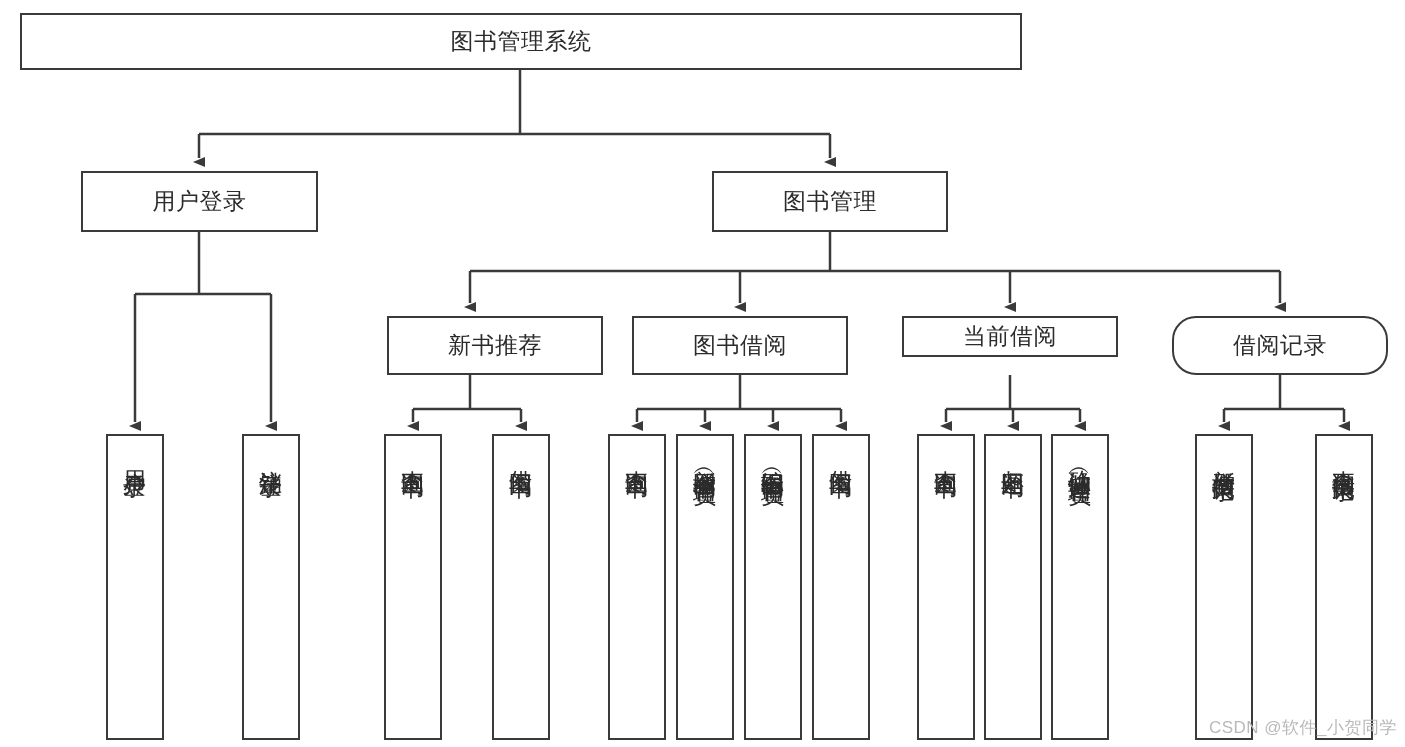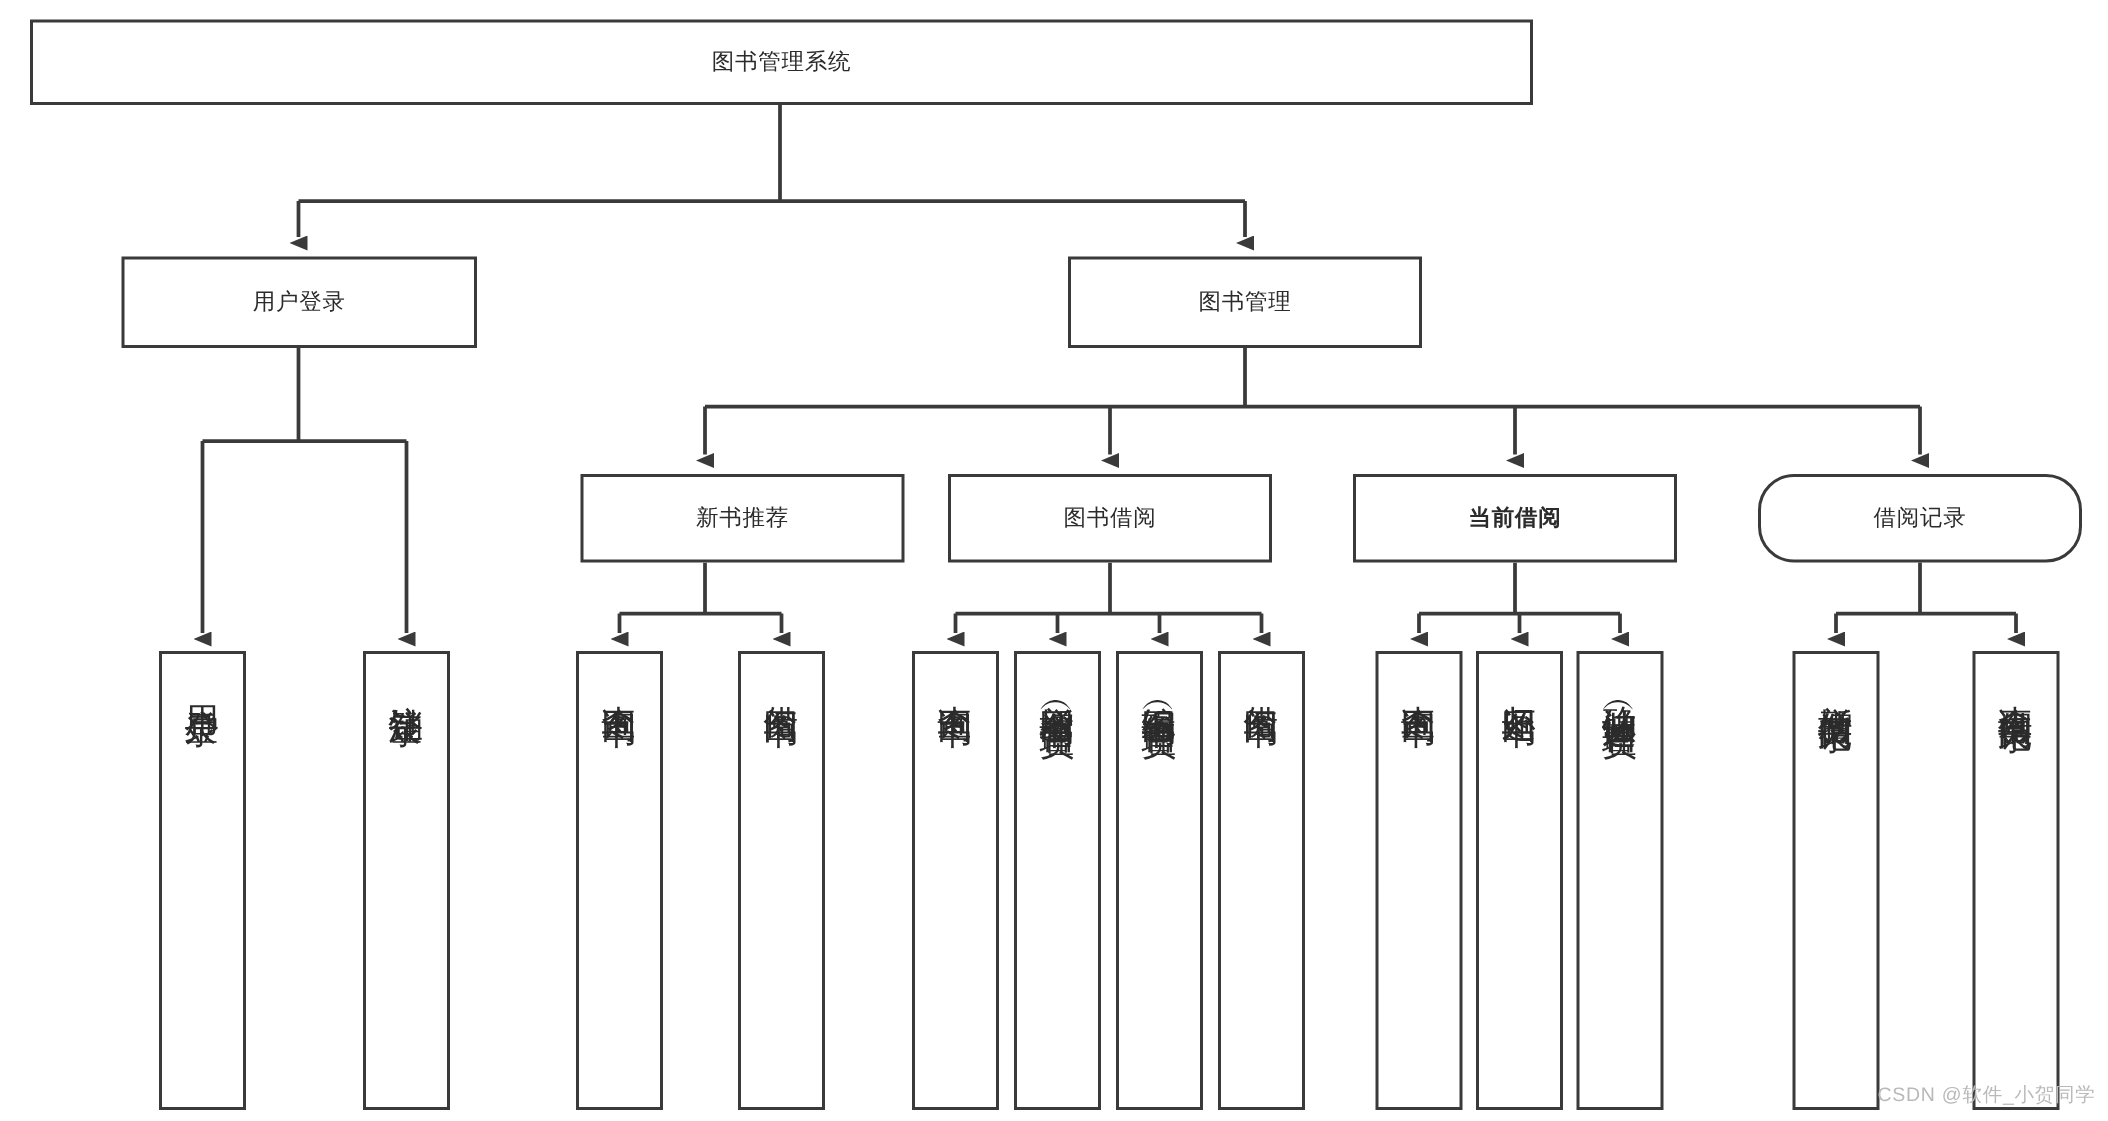--- a/index.html
+++ b/index.html
@@ -29,21 +29,21 @@
     position: absolute;
     box-sizing: border-box;
     border: 2.5px solid #3a3a3a;
     background: #ffffff;
     display: flex;
     align-items: center;
     justify-content: center;
     color: #2b2b2b;
   }
   .node .label {
-    font-size: 15px;
+    font-size: 23px;
     line-height: 1.15;
     letter-spacing: 0.5px;
     white-space: nowrap;
   }
   
   .node.vertical {
     align-items: flex-start;
     justify-content: center;
     padding-top: 16px;
   }
@@ -52,21 +52,21 @@
     text-orientation: upright;
     font-size: 23px;
     line-height: 1.05;
     letter-spacing: 2px;
     white-space: nowrap;
   }
   .watermark {
     position: absolute;
     right: 8px;
     bottom: 8px;
-    font-size: 13px;
+    font-size: 17px;
     color: #b9b9b9;
     white-space: nowrap;
     letter-spacing: 0.5px;
   }
 </style>
 </head>
 <body>
 
 <div id="canvas">
 
@@ -130,21 +130,21 @@
   <div class="node" style="left:712px; top:171px; width:236px; height:61px;">
     <span class="label">图书管理</span>
   </div>
 
   <div class="node" style="left:362px; top:316px; width:216px; height:59px;margin-left:25px;">
     <span class="label">新书推荐</span>
   </div>
   <div class="node" style="left:632px; top:316px; width:216px; height:59px;">
     <span class="label">图书借阅</span>
   </div>
-  <div class="node" style="left:902px; top:316px; width:216px; height:59px;font-weight:bold;">
+  <div class="node" style="left:902px; top:316px; width:216px; height:41px;">
     <span class="label">当前借阅</span>
   </div>
   <div class="node" style="left:1172px; top:316px; width:216px; height:59px;border-radius:24px;">
     <span class="label">借阅记录</span>
   </div>
 
   <div class="node vertical" style="left:106px; top:434px; width:58px; height:306px;">
     <span class="label">用户登录</span>
   </div>
   <div class="node vertical" style="left:242px; top:434px; width:58px; height:306px;">

